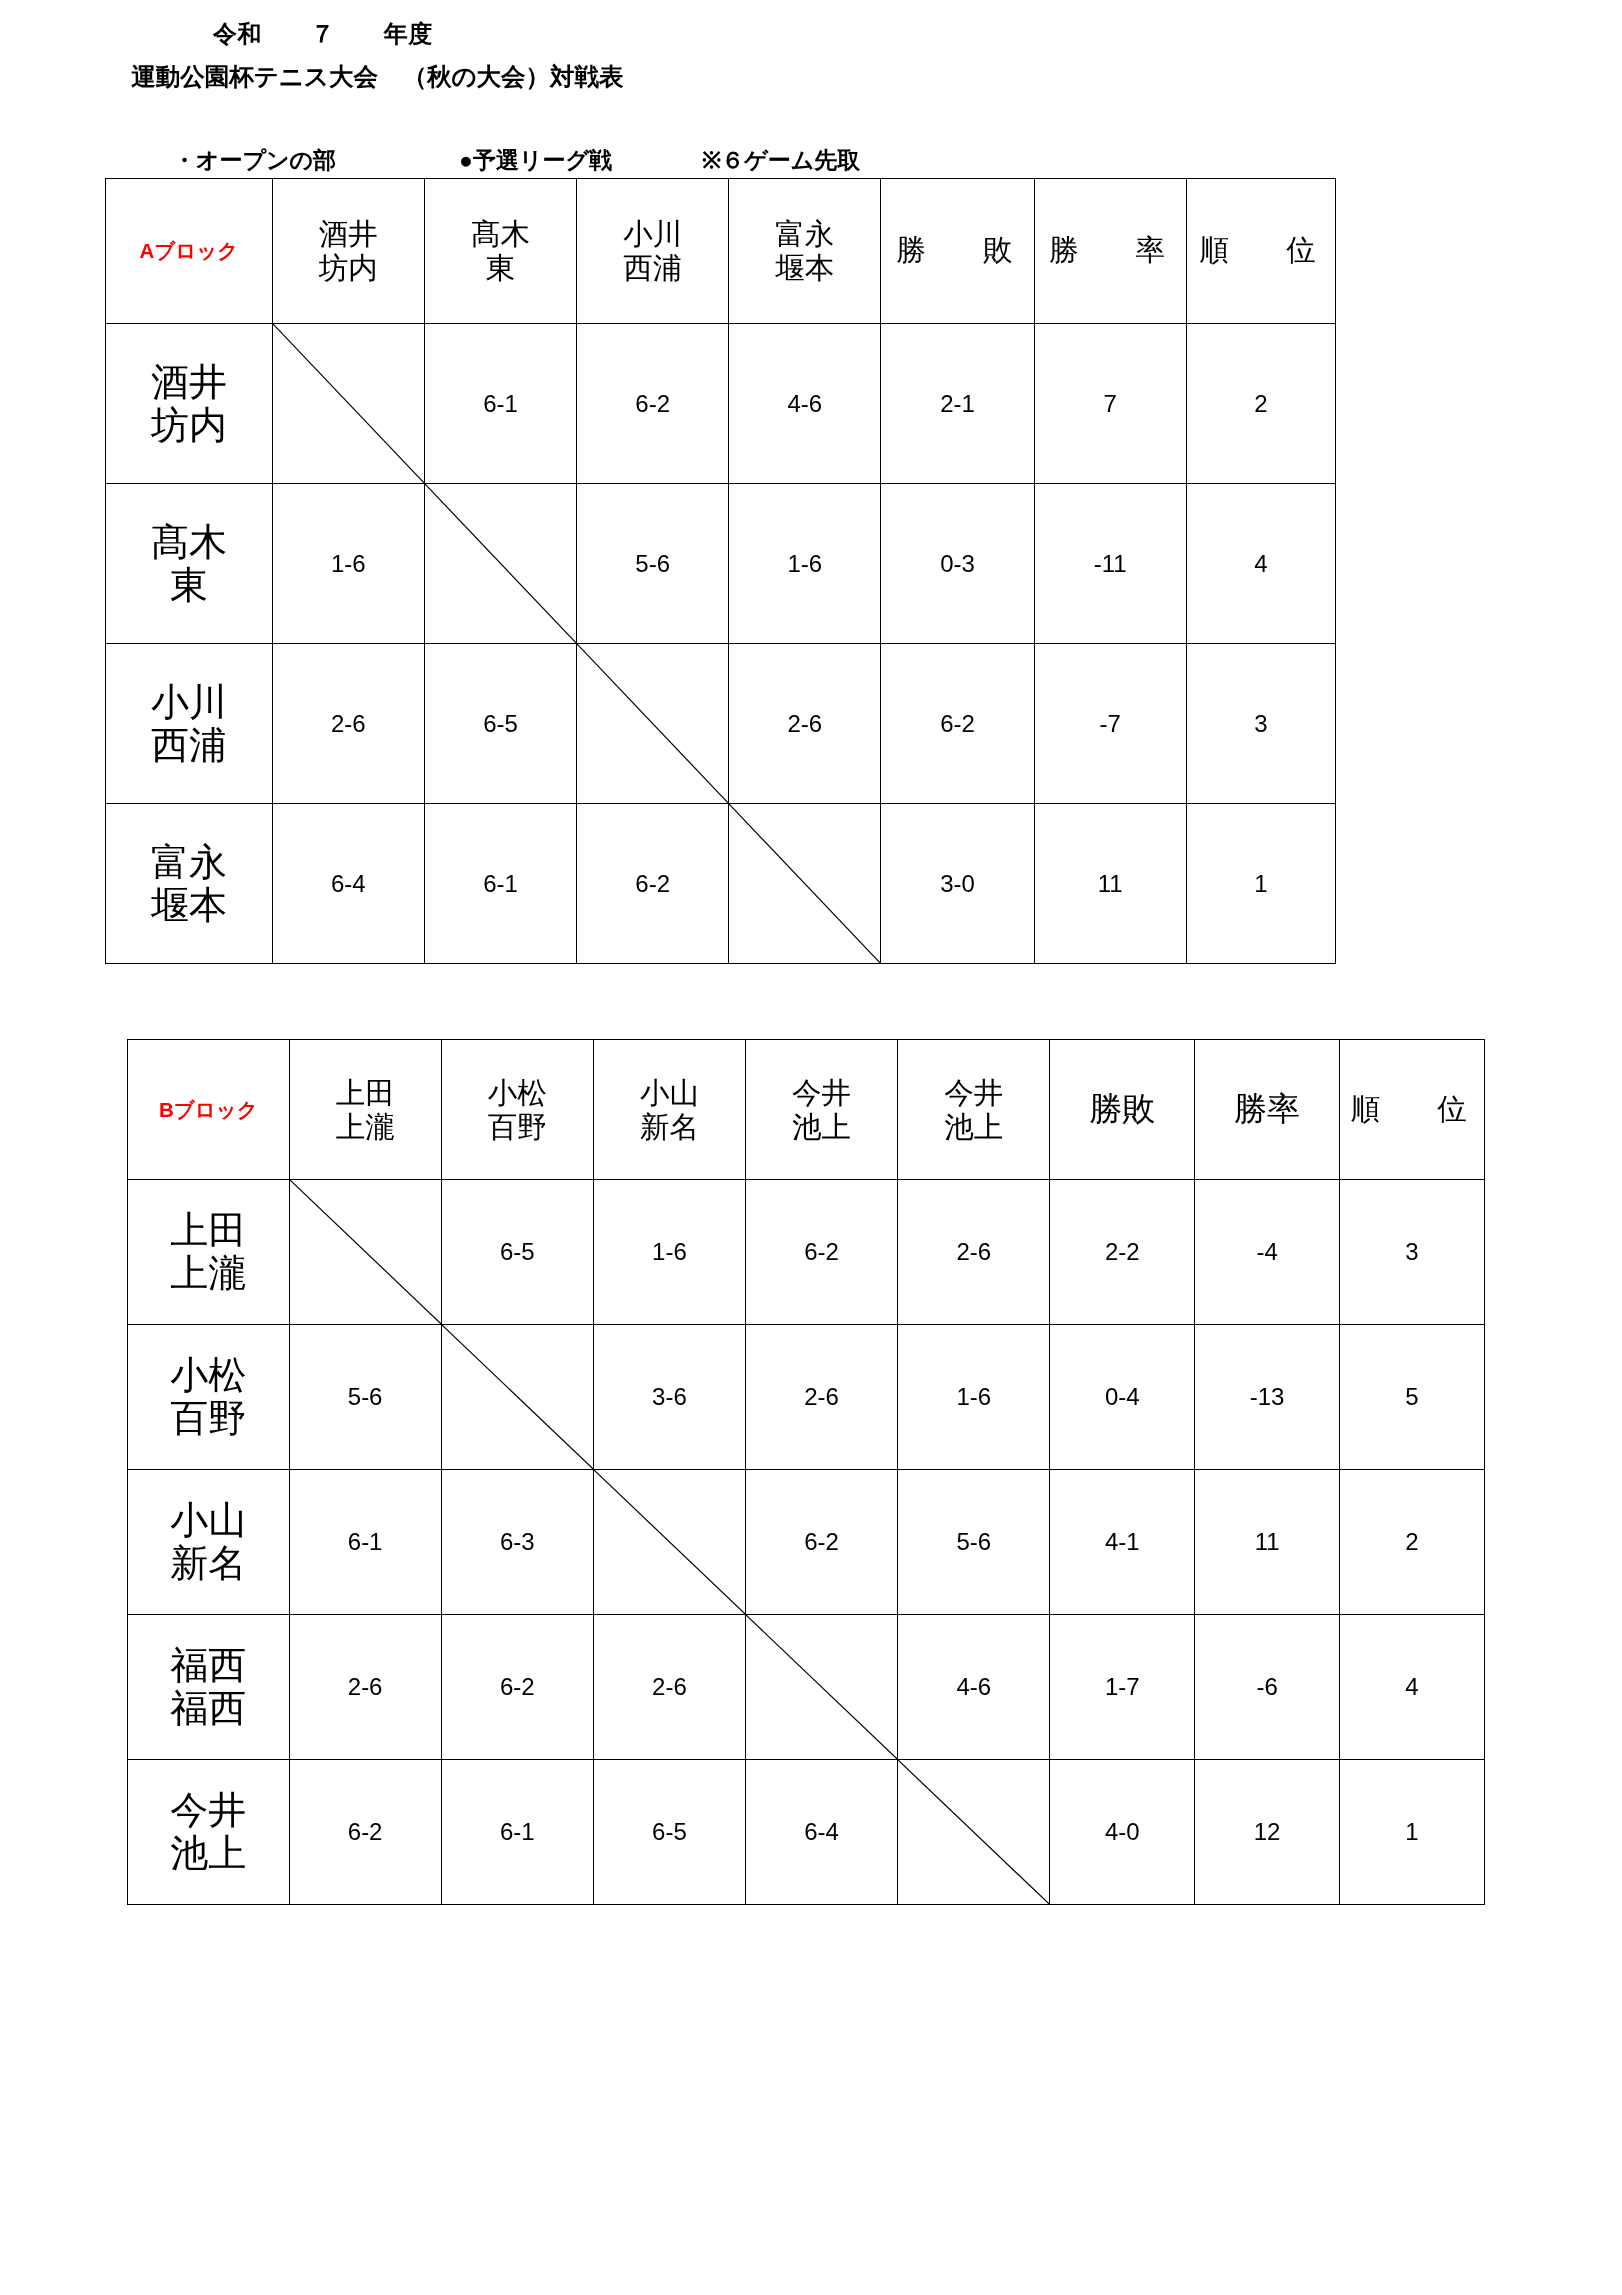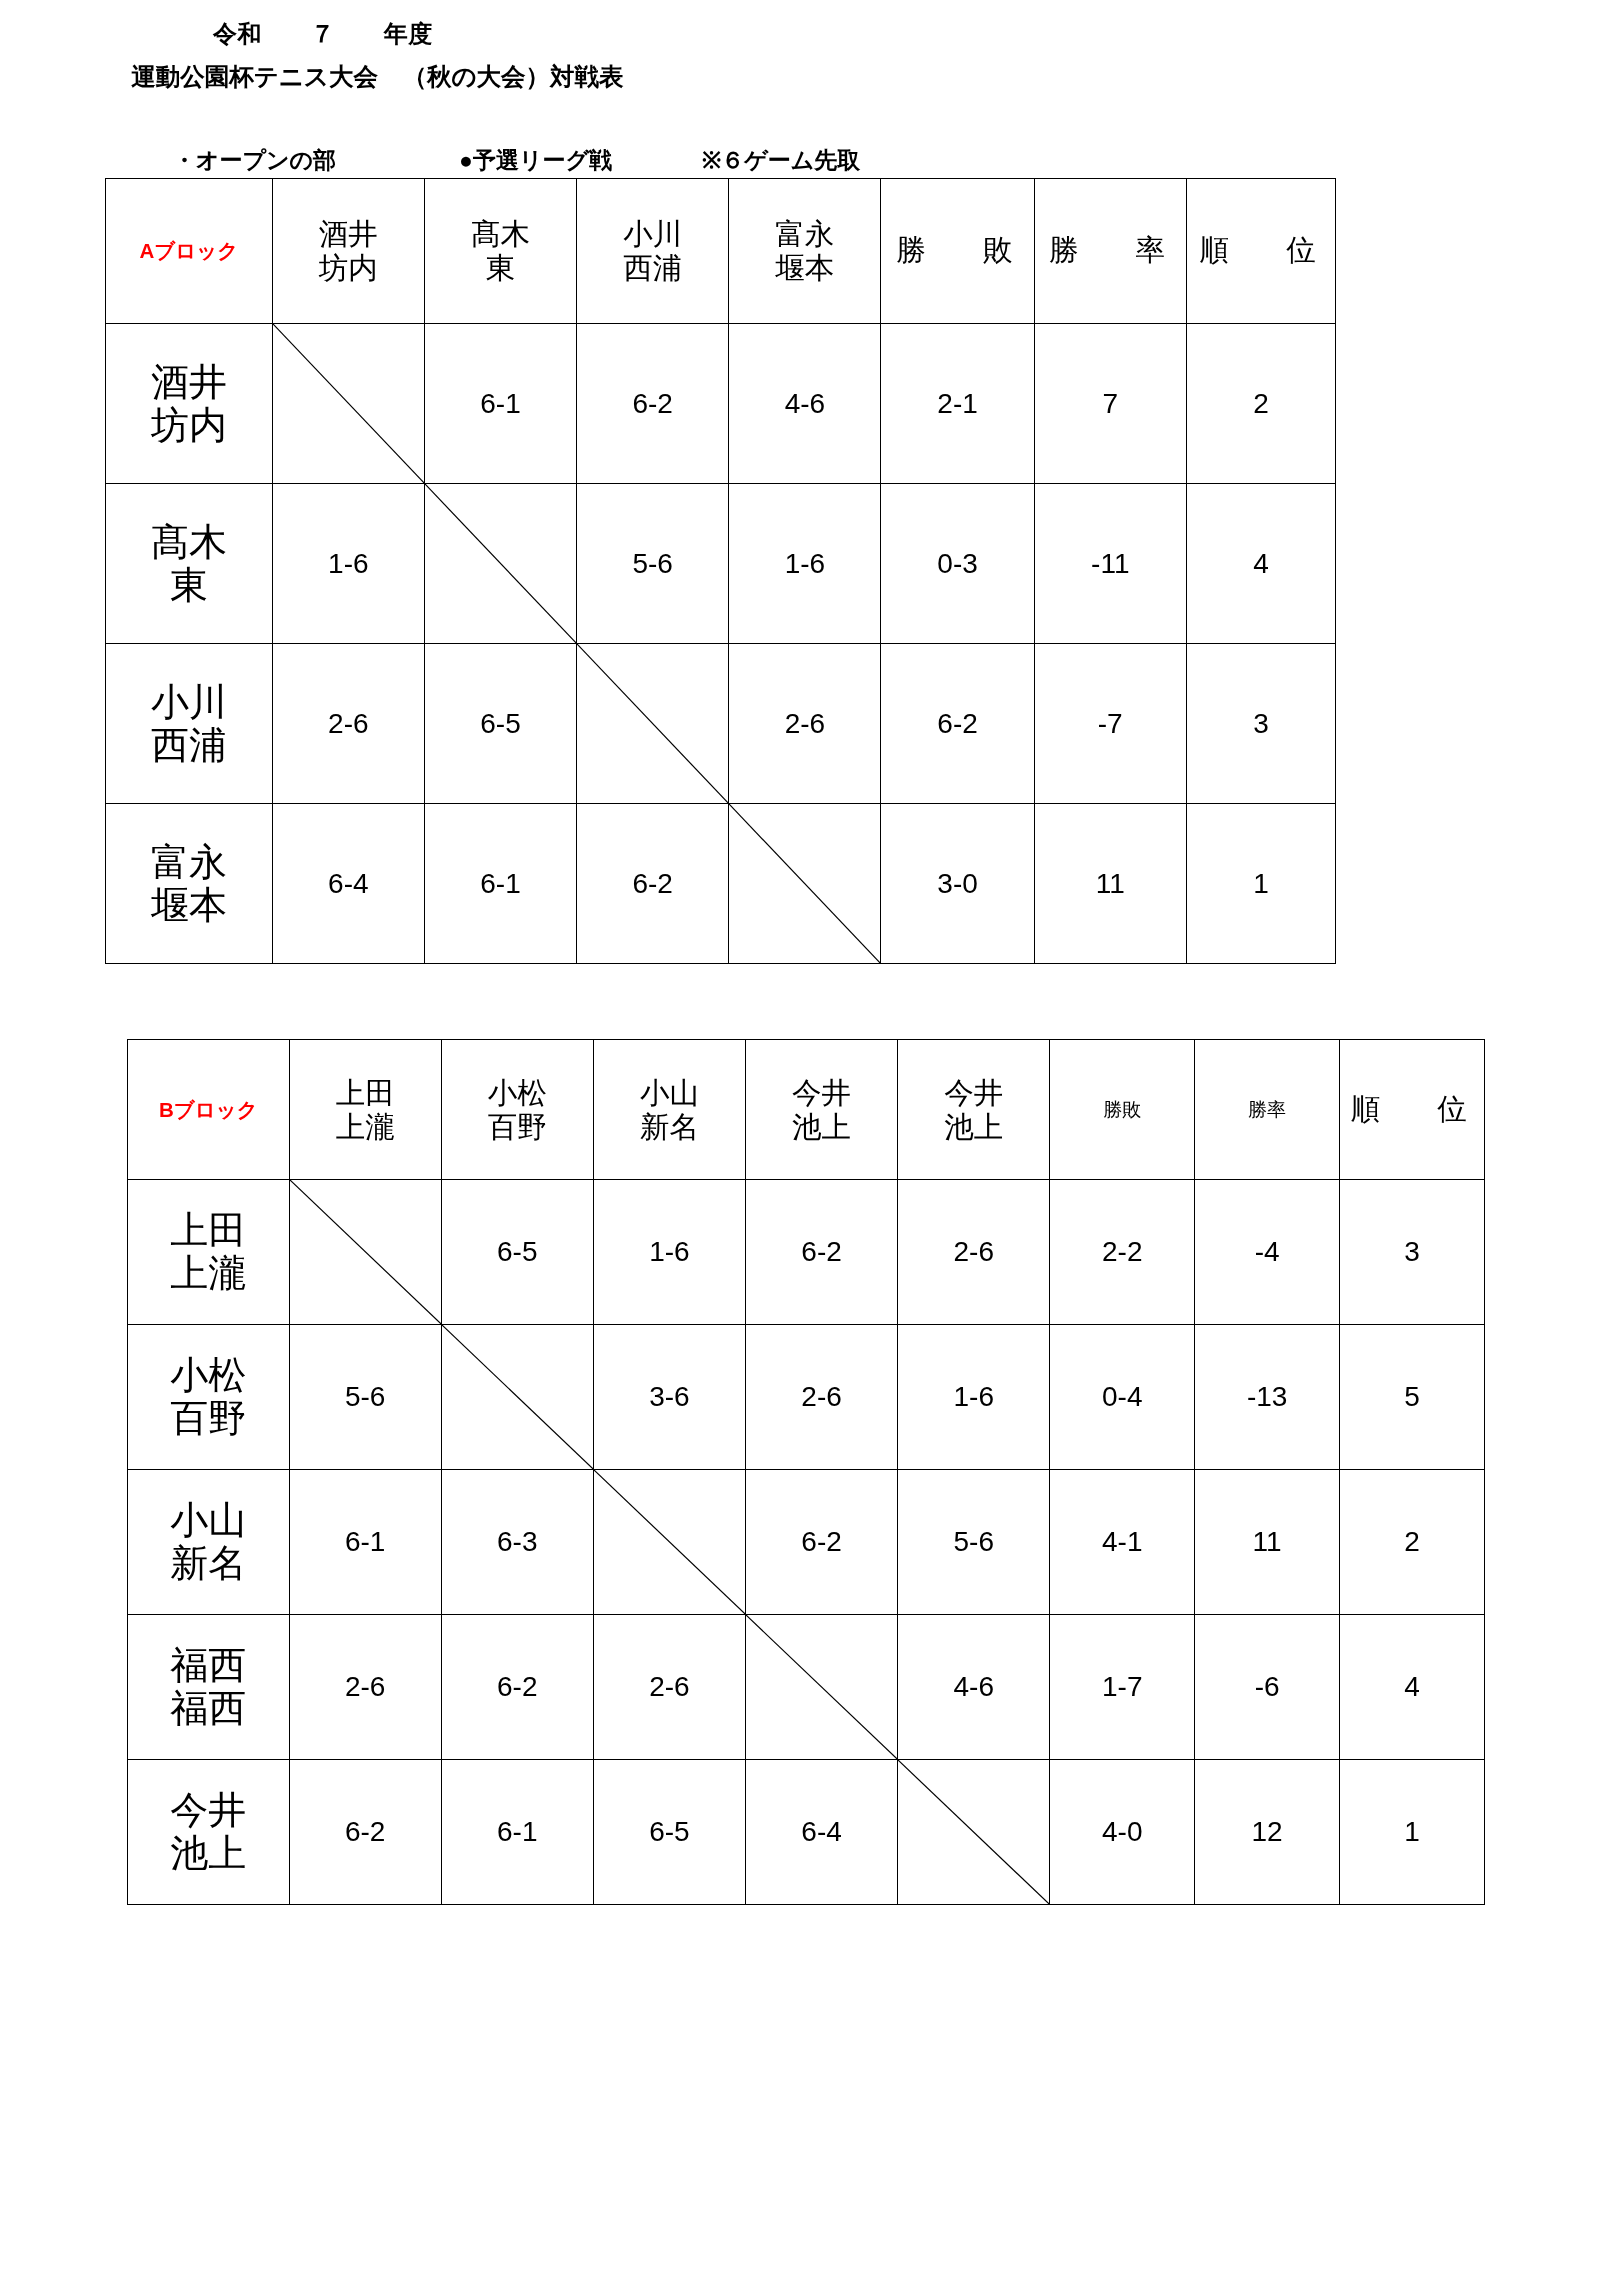--- a/index.html
+++ b/index.html
@@ -93,21 +93,21 @@
     font-weight: 400;
     white-space: pre;
   }
   .row-team {
     font-size: 38px;
     line-height: 1.12;
     white-space: pre-line;
     font-weight: 400;
   }
   .score {
-    font-size: 28px;
+    font-size: 24px;
     font-weight: 400;
   }
   .diag {
     position: relative;
     overflow: hidden;
   }
   .diag svg {
     position: absolute;
     left: 0; top: 0;
     width: 100%; height: 100%;
@@ -134,21 +134,21 @@
     top: 1039px;
     width: 1358px;
   }
   #table-b .c0 { width: 155px; }
   #table-b .c1, #table-b .c2, #table-b .c3, #table-b .c4, #table-b .c5 { width: 146px; }
   #table-b .c6 { width: 139px; }
   #table-b .c7 { width: 139px; }
   #table-b .c8 { width: 139px; }
   #table-b tr.hrow td { height: 139px; }
   #table-b tr.brow td { height: 144px; }
-  #table-b .hdr-stat-b { font-size: 19px; letter-spacing: 0px; font-family: Liberation Mono, monospace; }
+  #table-b .hdr-stat-b { font-size: 33px; letter-spacing: 0px; font-family: Liberation Mono, monospace; }
   #table-b .hdr-stat-rank { font-size: 29.5px; letter-spacing: 6.5px; }
 </style>
 </head>
 <body>
 
 <div class="page">
 
   <div class="header">
     <div class="era-line">令和　　７　　年度</div>
     <div class="title-line">運動公園杯テニス大会　（秋の大会）対戦表</div>

